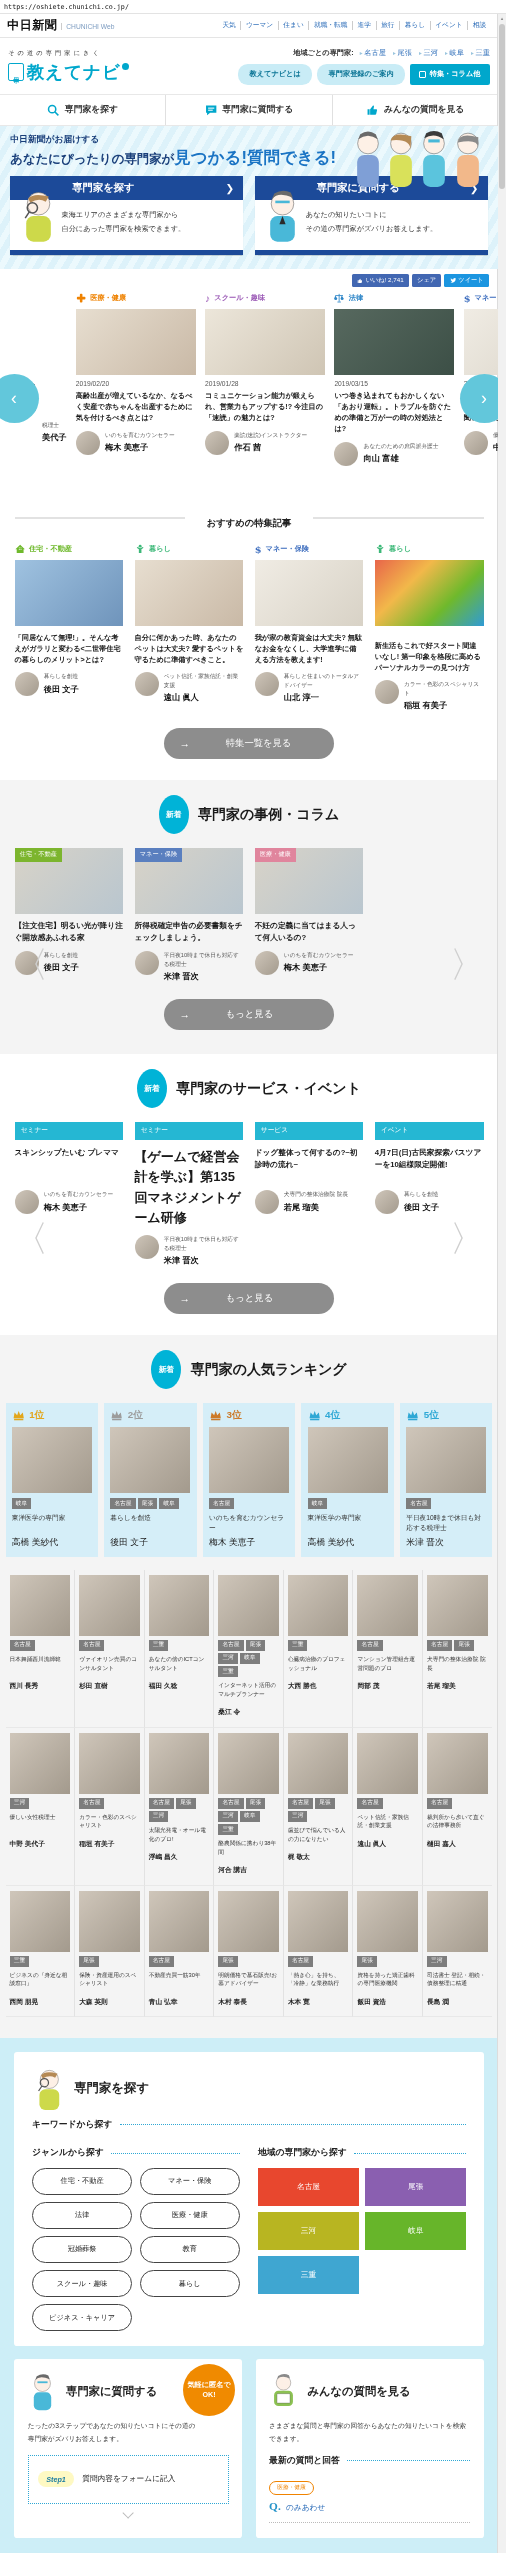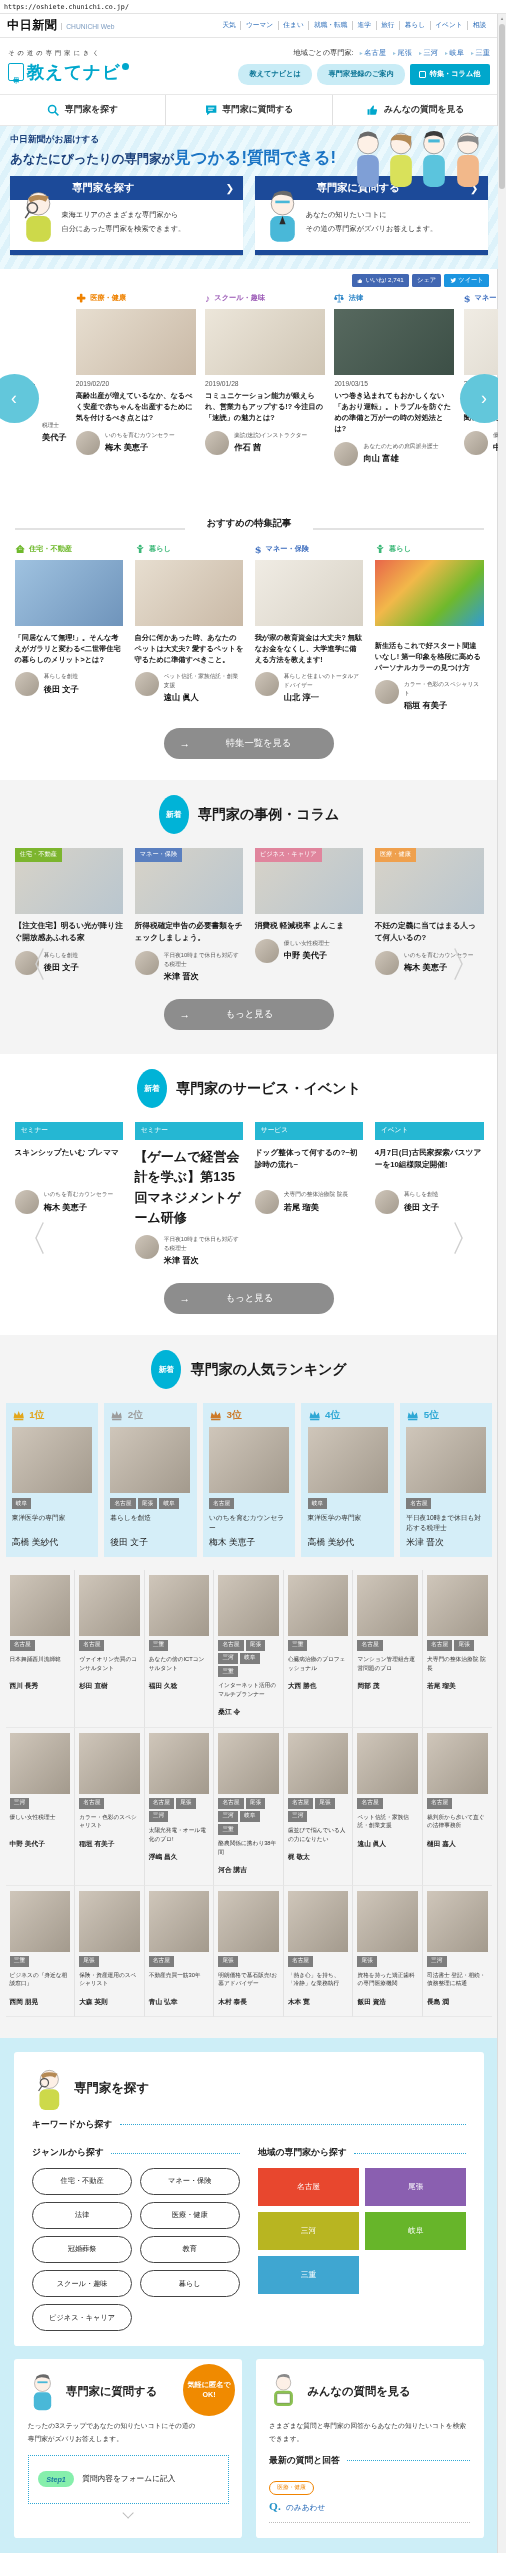--- a/index.html
+++ b/index.html
@@ -23,21 +23,21 @@
   .topnav li:first-child{border-left:none}
   .hmain{height:56px;display:flex;align-items:center;justify-content:space-between;padding:0 8.2px}
   .logoblk .tag{font-size:6.2px;color:#333;letter-spacing:3.1px;margin-bottom:2.1px}
   .logorow{display:flex;align-items:center;gap:3.1px}
   .logomark{width:15.5px;height:17.5px;border:1px solid #00a7cc;color:#00a7cc;font-size:6.2px;font-weight:bold;
     display:flex;align-items:center;justify-content:center;writing-mode:vertical-rl;border-radius:2.1px}
   .logotext{font-size:17.5px;font-weight:bold;color:#00a7cc;letter-spacing:1px}
   .logobubble{width:7.2px;height:7.2px;border-radius:50%;background:#00a7cc;margin-left:-2.1px;margin-top:-11.3px}
   .hright{display:flex;flex-direction:column;align-items:flex-end;gap:6.2px}
   .regionrow{font-size:7.2px;color:#333;display:flex;gap:6.2px;align-items:center}
-  .regionrow .lbl{font-weight:normal}
+  .regionrow .lbl{font-weight:bold}
   .regionrow span.rl{color:#2b6cb8;cursor:pointer}
   .regionrow span.rl::before{content:"▸ ";color:#9bc6de;font-size:5.7px}
   .hbtns{display:flex;gap:5.2px}
   .pillbtn{background:#c9ecf6;color:#0c7596;font-size:7.2px;font-weight:bold;border:none;border-radius:9.8px;
     padding:5.2px 11.3px;cursor:pointer}
   .solidbtn{background:#00a7cc;color:#fff;font-size:7.2px;font-weight:bold;border:none;border-radius:2.1px;
     padding:5.2px 9.3px;cursor:pointer;display:flex;align-items:center;gap:4.1px}
   .docicon{display:inline-block;width:6.2px;height:7.7px;border:0.8px solid #fff;border-radius:1px;position:relative}
   
   .mainnav{display:flex;border-top:0.5px solid #e8e8e8;border-bottom:0.5px solid #e8e8e8;height:32px}
@@ -87,21 +87,21 @@
   .graybtn .ar{font-size:10.3px}
   
   .carousel{position:relative;height:207px}
   .cartrack{display:flex;gap:9.3px;padding-left:0}
   .sliver{width:52px;flex:none;text-align:left;overflow:hidden}
   .sliver .frag{font-size:7.2px;font-weight:bold;line-height:1.55;margin-top:88px}
   .fcard{width:120px;flex:none;cursor:pointer}
   .carr{position:absolute;width:49px;height:49px;border-radius:50%;background:#62c7db;color:#fff;font-size:17.5px;
     display:flex;align-items:center;justify-content:center;top:82px;cursor:pointer;border:none}
   .carr.l{left:-25px}.carr.r{right:-25px}
-  .divhead{display:flex;align-items:flex-end;gap:22px;padding:17.5px 0 13.4px}
+  .divhead{display:flex;align-items:flex-start;gap:22px;padding:17.5px 0 13.4px}
   .divhead .ln{flex:1;height:2.1px;background:#e2e2e2}
   .divhead .t{font-size:9.3px;font-weight:bold}
   .grid4{display:grid;grid-template-columns:repeat(4,1fr);gap:11.3px}
   
   .graysec{background:#f4f4f4;padding-bottom:3.1px}
   .tagimg{position:relative}
   .tagimg .tag{position:absolute;left:0;top:0;color:#fff;font-size:6.2px;padding:2.6px 5.2px}
   .colcards .card:nth-child(1) .tag{background:#7cb52e}
   .colcards .card:nth-child(2) .tag{background:#5a7fbf}
   .colcards .card:nth-child(3) .tag{background:#e0859d}
@@ -154,21 +154,21 @@
   .regiongrid .rblock:nth-child(3){background:#b8b521}
   .regiongrid .rblock:nth-child(4){background:#67b52a}
   .regiongrid .rblock:nth-child(5){background:#3fa6d1}
   
   .qasplit{display:flex;gap:13.4px;margin-top:13.4px}
   .qasplit .wcard{flex:1;position:relative;padding:12.4px 13.4px 15.5px}
   .bubble{position:absolute;right:7.2px;top:5.2px;width:52px;height:52px;border-radius:50%;background:#f08a00;
     color:#fff;font-size:7.2px;font-weight:bold;display:flex;align-items:center;justify-content:center;text-align:center;line-height:1.5}
   .qadesc{font-size:6.7px;color:#333;line-height:1.9;margin:6.2px 0 9.3px;max-width:170px}
   .stepbox{border:1px dotted #2fa8d5;padding:13.4px 9.3px;display:flex;align-items:center;gap:8.2px;min-height:49px}
-  .steplbl{background:#86efac;color:#1c7ca0;font-size:7.2px;font-weight:bold;font-style:italic;
+  .steplbl{background:#fef9c3;color:#1c7ca0;font-size:7.2px;font-weight:bold;font-style:italic;
     padding:3.6px 8.2px;border-radius:8.2px;flex:none}
   .steptx{font-size:7.7px;color:#222}
   .vchev{width:8.2px;height:8.2px;border-right:1.5px solid #bbb;border-bottom:1.5px solid #bbb;transform:rotate(45deg);margin:5.2px auto}
   .qitem{padding:7.2px 0;border-bottom:0.5px dotted #bbb}
   .qtag{display:inline-block;font-size:5.7px;padding:2.1px 7.2px;border-radius:7.2px;border:0.5px solid #f08300;color:#f08300;margin-bottom:5.2px}
   .qlist .qitem:nth-child(2) .qtag{border-color:#e87a90;color:#e87a90}
   .qlist .qitem:nth-child(4) .qtag{border-color:#8aa832;color:#8aa832}
   .qrow{display:flex;gap:5.2px;align-items:baseline}
   .qmark{color:#2593c9;font-size:11.3px;font-weight:bold;font-family:"Liberation Serif","DejaVu Serif",serif}
   .qtext{font-size:7.7px;color:#2b6cb8;line-height:1.6;cursor:pointer}
@@ -561,35 +561,20 @@
               <div>
                 <div class="exsub">平日夜10時まで休日も対応する税理士</div>
                 <div class="exname"></div>
                 <div class="exname">米津 晋次</div>
               </div>
             </div>
         </div>
           <div class="card">
           <div class="tagimg">
               <div class="imgph"></div>
-              <span class="tag">ビジネス・キャリア</span>
-            </div>
-          <div class="ctitle" style="margin-top:6.2px;font-size:7.7px">消費税 軽減税率 よんこま</div>
-          <div class="exrow">
-              <div class="avatar"></div>
-              <div>
-                <div class="exsub">優しい女性税理士</div>
-                <div class="exname"></div>
-                <div class="exname">中野 美代子</div>
-              </div>
-            </div>
-        </div>
-          <div class="card">
-          <div class="tagimg">
-              <div class="imgph"></div>
               <span class="tag">医療・健康</span>
             </div>
           <div class="ctitle" style="margin-top:6.2px;font-size:7.7px">不妊の定義に当てはまる人って何人いるの?</div>
           <div class="exrow">
               <div class="avatar"></div>
               <div>
                 <div class="exsub">いのちを育むカウンセラー</div>
                 <div class="exname"></div>
                 <div class="exname">梅木 美恵子</div>
               </div>

